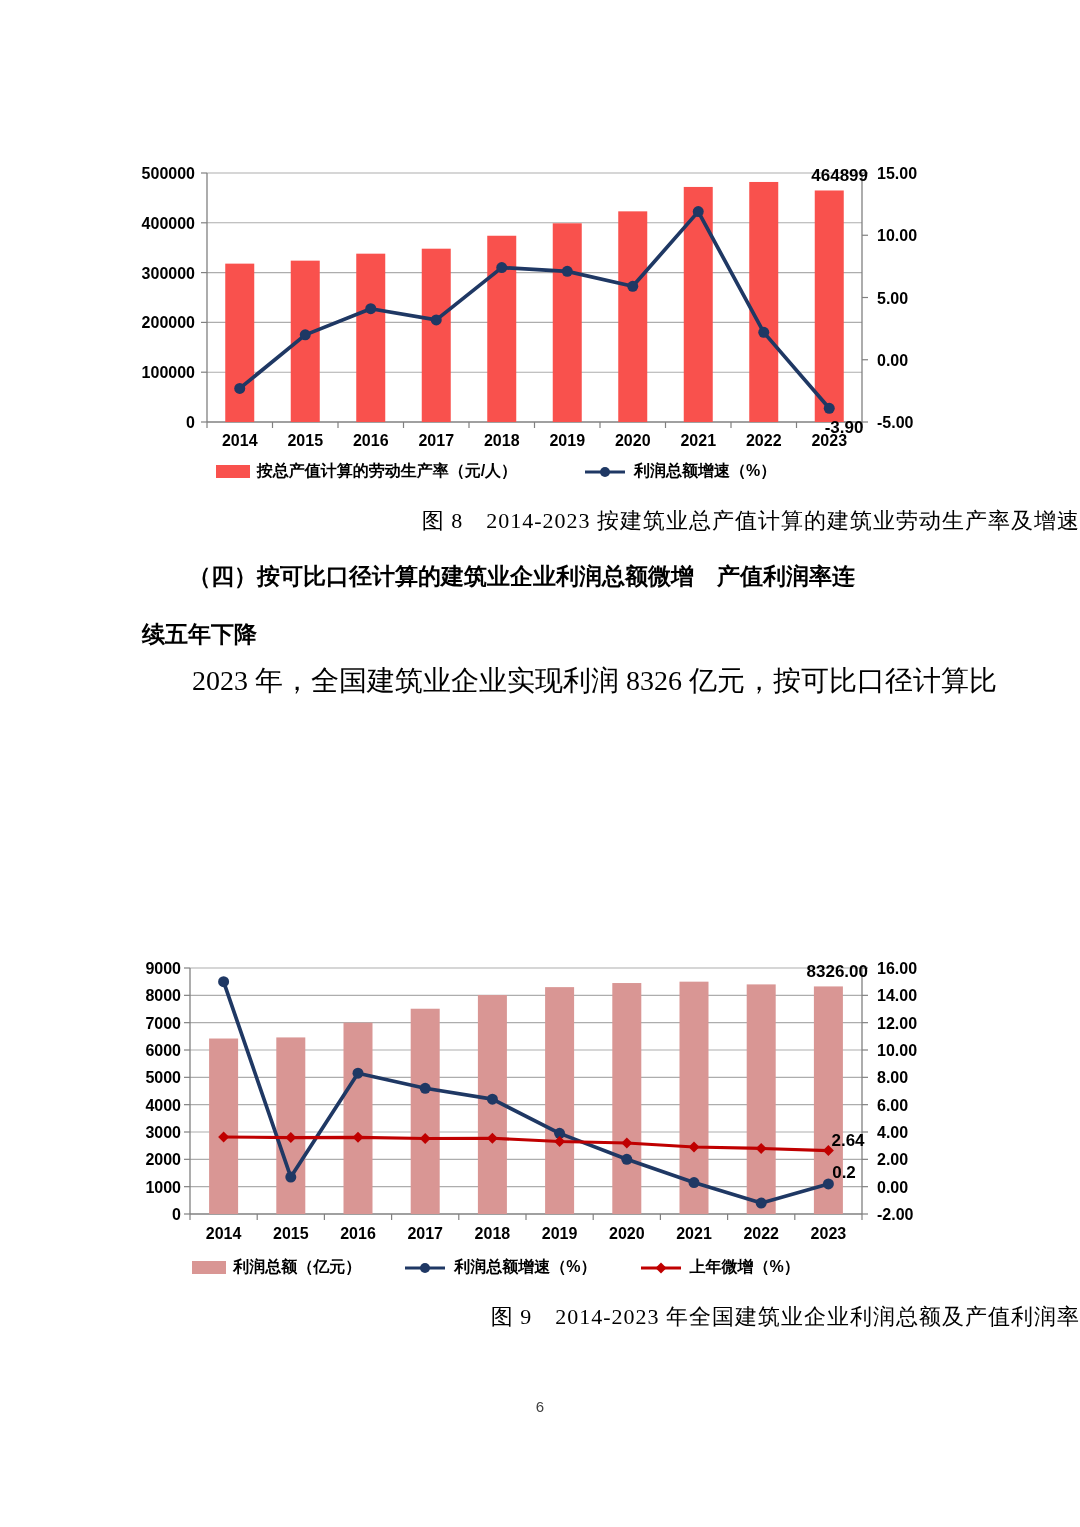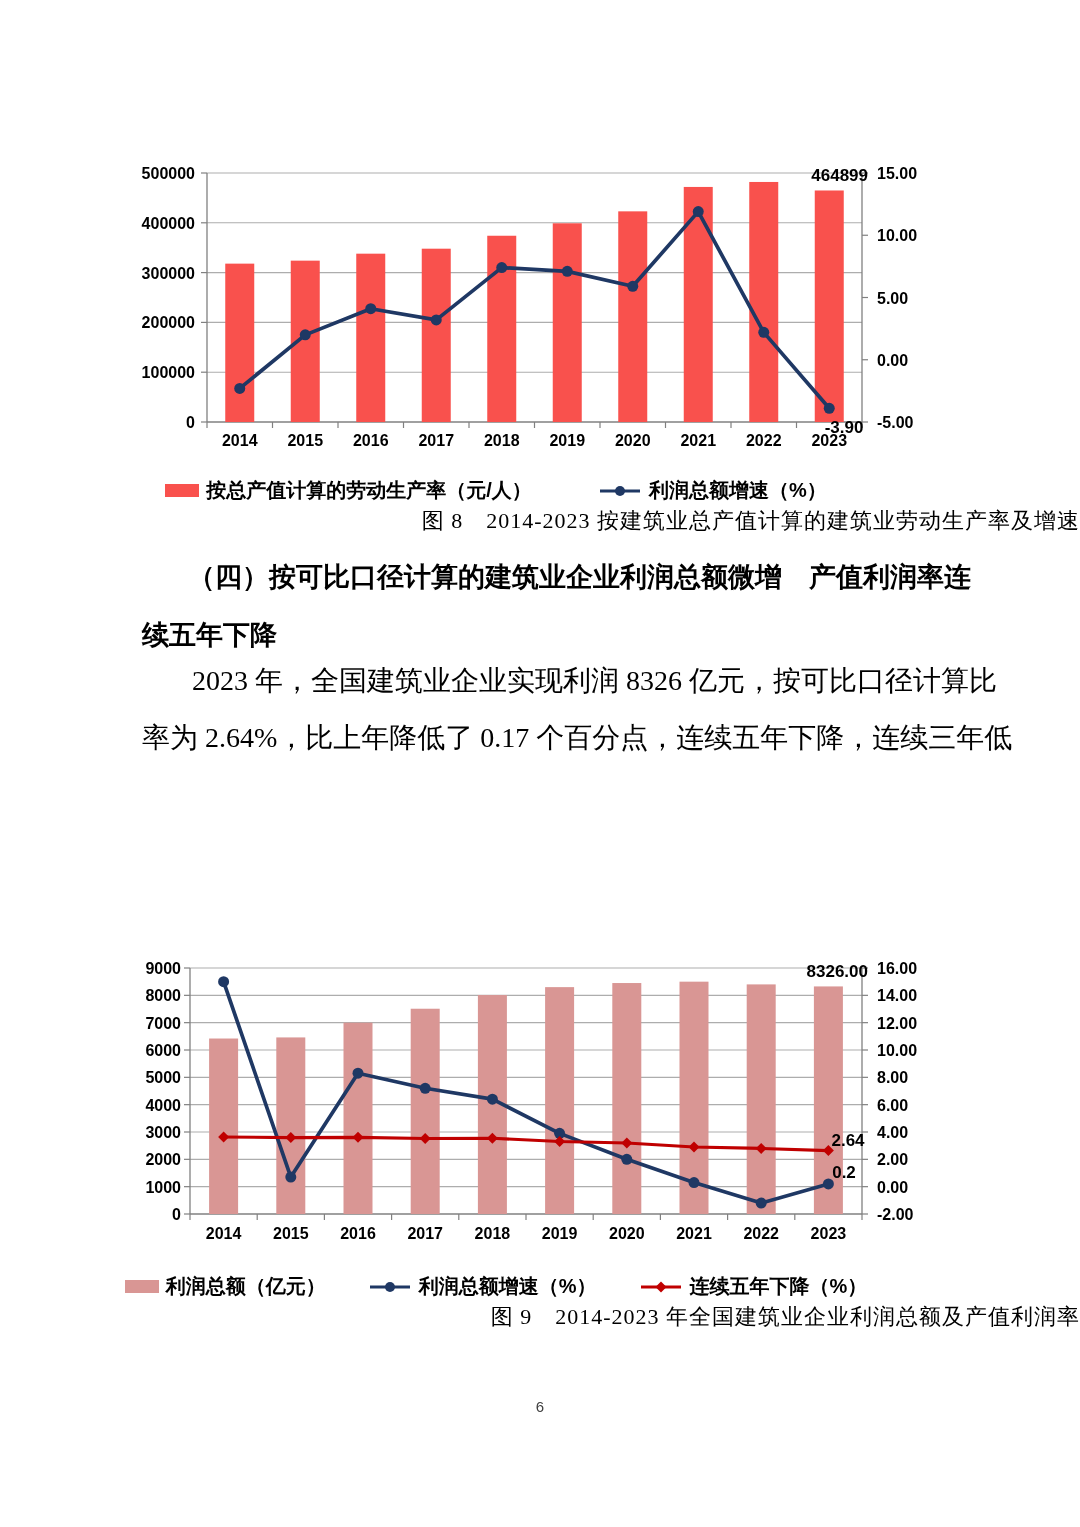--- a/index.html
+++ b/index.html
@@ -2,30 +2,30 @@
 <html><head>
 <meta charset="utf-8">
 <style>
   html,body{margin:0;padding:0;background:#ffffff;}
   .page{position:relative;width:1080px;height:1527px;background:#ffffff;overflow:hidden;
         font-family:"Liberation Serif","DejaVu Serif",serif;color:#000;}
   .chart-svg{position:absolute;left:100px;}
   #svg-figure8{top:150px;}
   #svg-figure9{top:950px;}
   .legend{position:absolute;left:0;width:992px;display:flex;justify-content:center;align-items:center;
-          font-family:"Liberation Sans","DejaVu Sans",sans-serif;font-weight:bold;font-size:20px;color:#000;margin-top:16px;}
+          font-family:"Liberation Sans","DejaVu Sans",sans-serif;font-weight:bold;font-size:16px;color:#000;}
   #legend-figure8{top:461px;gap:66px;}
   #legend-figure9{top:1257px;gap:42px;justify-content:center;}
   .legend-item{display:inline-flex;align-items:center;gap:7px;}
   .swatch{width:34px;height:13px;display:inline-block;}
   .caption{position:absolute;left:0;width:1080px;text-align:right;font-size:22px;letter-spacing:1px;}
   #caption-figure8{top:506px;}
   #caption-figure9{top:1302px;}
   .heading{position:absolute;left:142px;top:548px;width:800px;
-           font-weight:bold;font-size:27px;line-height:58px;white-space:nowrap;}
+           font-weight:bold;font-size:23px;line-height:58px;white-space:nowrap;}
   .heading .h-line1{text-indent:46px;}
   .para{position:absolute;left:142px;top:652px;width:798px;font-size:28px;line-height:57px;white-space:nowrap;}
   .para .p-line.first{text-indent:50px;}
   .pageno{position:absolute;top:1398px;left:0;width:1080px;text-align:center;
           font-family:"Liberation Sans","DejaVu Sans",sans-serif;font-size:15px;color:#404040;}
 </style>
 </head>
 <body>
 
 <div class="page">
@@ -121,21 +121,20 @@
     </div>
   <div id="caption-figure8" class="caption">图 8　2014-2023 按建筑业总产值计算的建筑业劳动生产率及增速</div>
 
   <div class="heading">
     <div class="h-line1">（四）按可比口径计算的建筑业企业利润总额微增　产值利润率连</div>
     <div class="h-line2">续五年下降</div>
   </div>
 
   <div class="para">
     <div class="p-line first">2023 年，全国建筑业企业实现利润 8326 亿元，按可比口径计算比</div>
-    <div class="p-line">率为 2.64%，比上年降低了 0.17 个百分点，连续五年下降，连续三年低</div>
   </div>
 
   <svg id="svg-figure9" class="chart-svg" width="880" height="312">
       <line x1="90" y1="264" x2="762" y2="264" stroke="#808080" stroke-width="1.6"></line>
       <line x1="84" y1="264" x2="90" y2="264" stroke="#808080" stroke-width="1.2"></line>
       <text x="81" y="270" text-anchor="end" font-family="&quot;Liberation Sans&quot;,&quot;DejaVu Sans&quot;,sans-serif" font-size="16" font-weight="bold" fill="#000">0</text>
       <line x1="90" y1="236.66666666666666" x2="762" y2="236.66666666666666" stroke="#ADADAD" stroke-width="1.1"></line>
       <line x1="84" y1="236.66666666666666" x2="90" y2="236.66666666666666" stroke="#808080" stroke-width="1.2"></line>
       <text x="81" y="242.66666666666666" text-anchor="end" font-family="&quot;Liberation Sans&quot;,&quot;DejaVu Sans&quot;,sans-serif" font-size="16" font-weight="bold" fill="#000">1000</text>
       <line x1="90" y1="209.33333333333334" x2="762" y2="209.33333333333334" stroke="#ADADAD" stroke-width="1.1"></line>
@@ -251,20 +250,20 @@
           <line x1="2" y1="7" x2="42" y2="7" stroke="#1F3864" stroke-width="3"></line>
           <circle cx="22" cy="7" r="5" fill="#1F3864"></circle>
         </svg>
         <span>利润总额增速（%）</span>
       </span>
       <span class="legend-item">
         <svg width="44" height="14" viewBox="0 0 44 14">
           <line x1="2" y1="7" x2="42" y2="7" stroke="#C00000" stroke-width="3"></line>
           <polygon points="22,1.5 27.5,7 22,12.5 16.5,7" fill="#C00000"></polygon>
         </svg>
-        <span>连续五年下降（%）</span>
+        <span>上年微增（%）</span>
       </span>
     </div>
   <div id="caption-figure9" class="caption">图 9　2014-2023 年全国建筑业企业利润总额及产值利润率</div>
 
   <div class="pageno">6</div>
 
 </div>
 
 </body></html>

